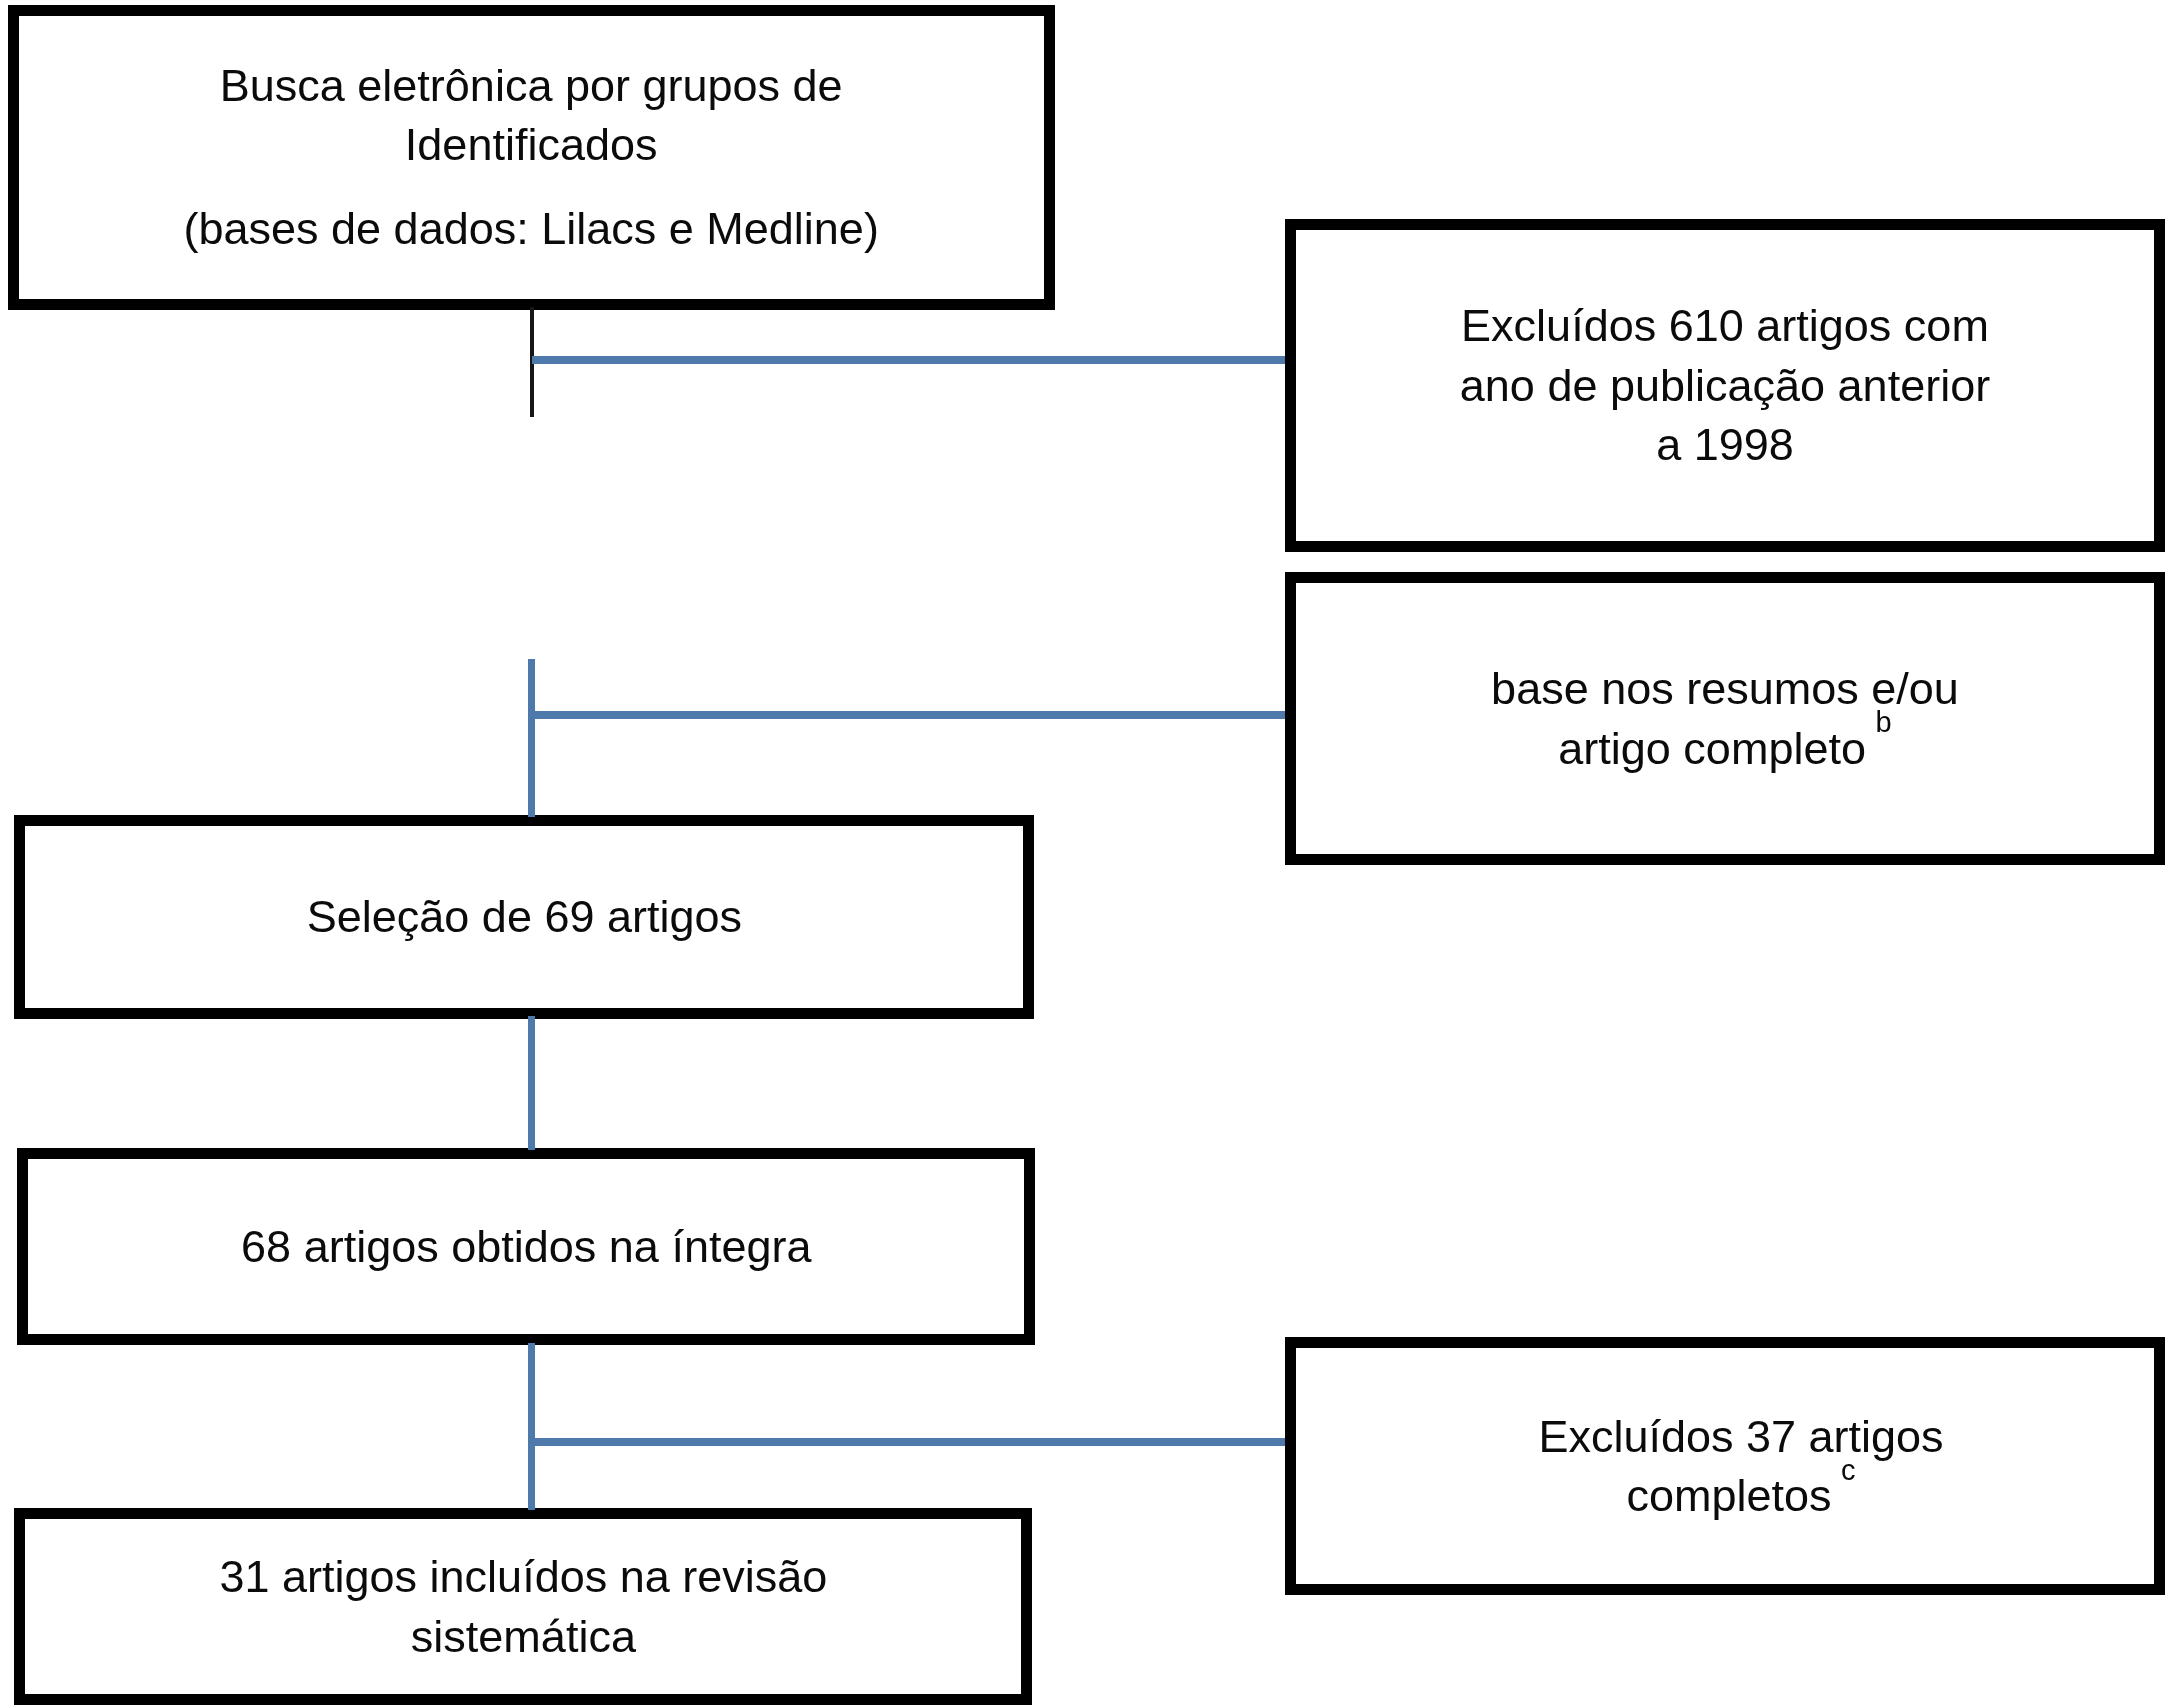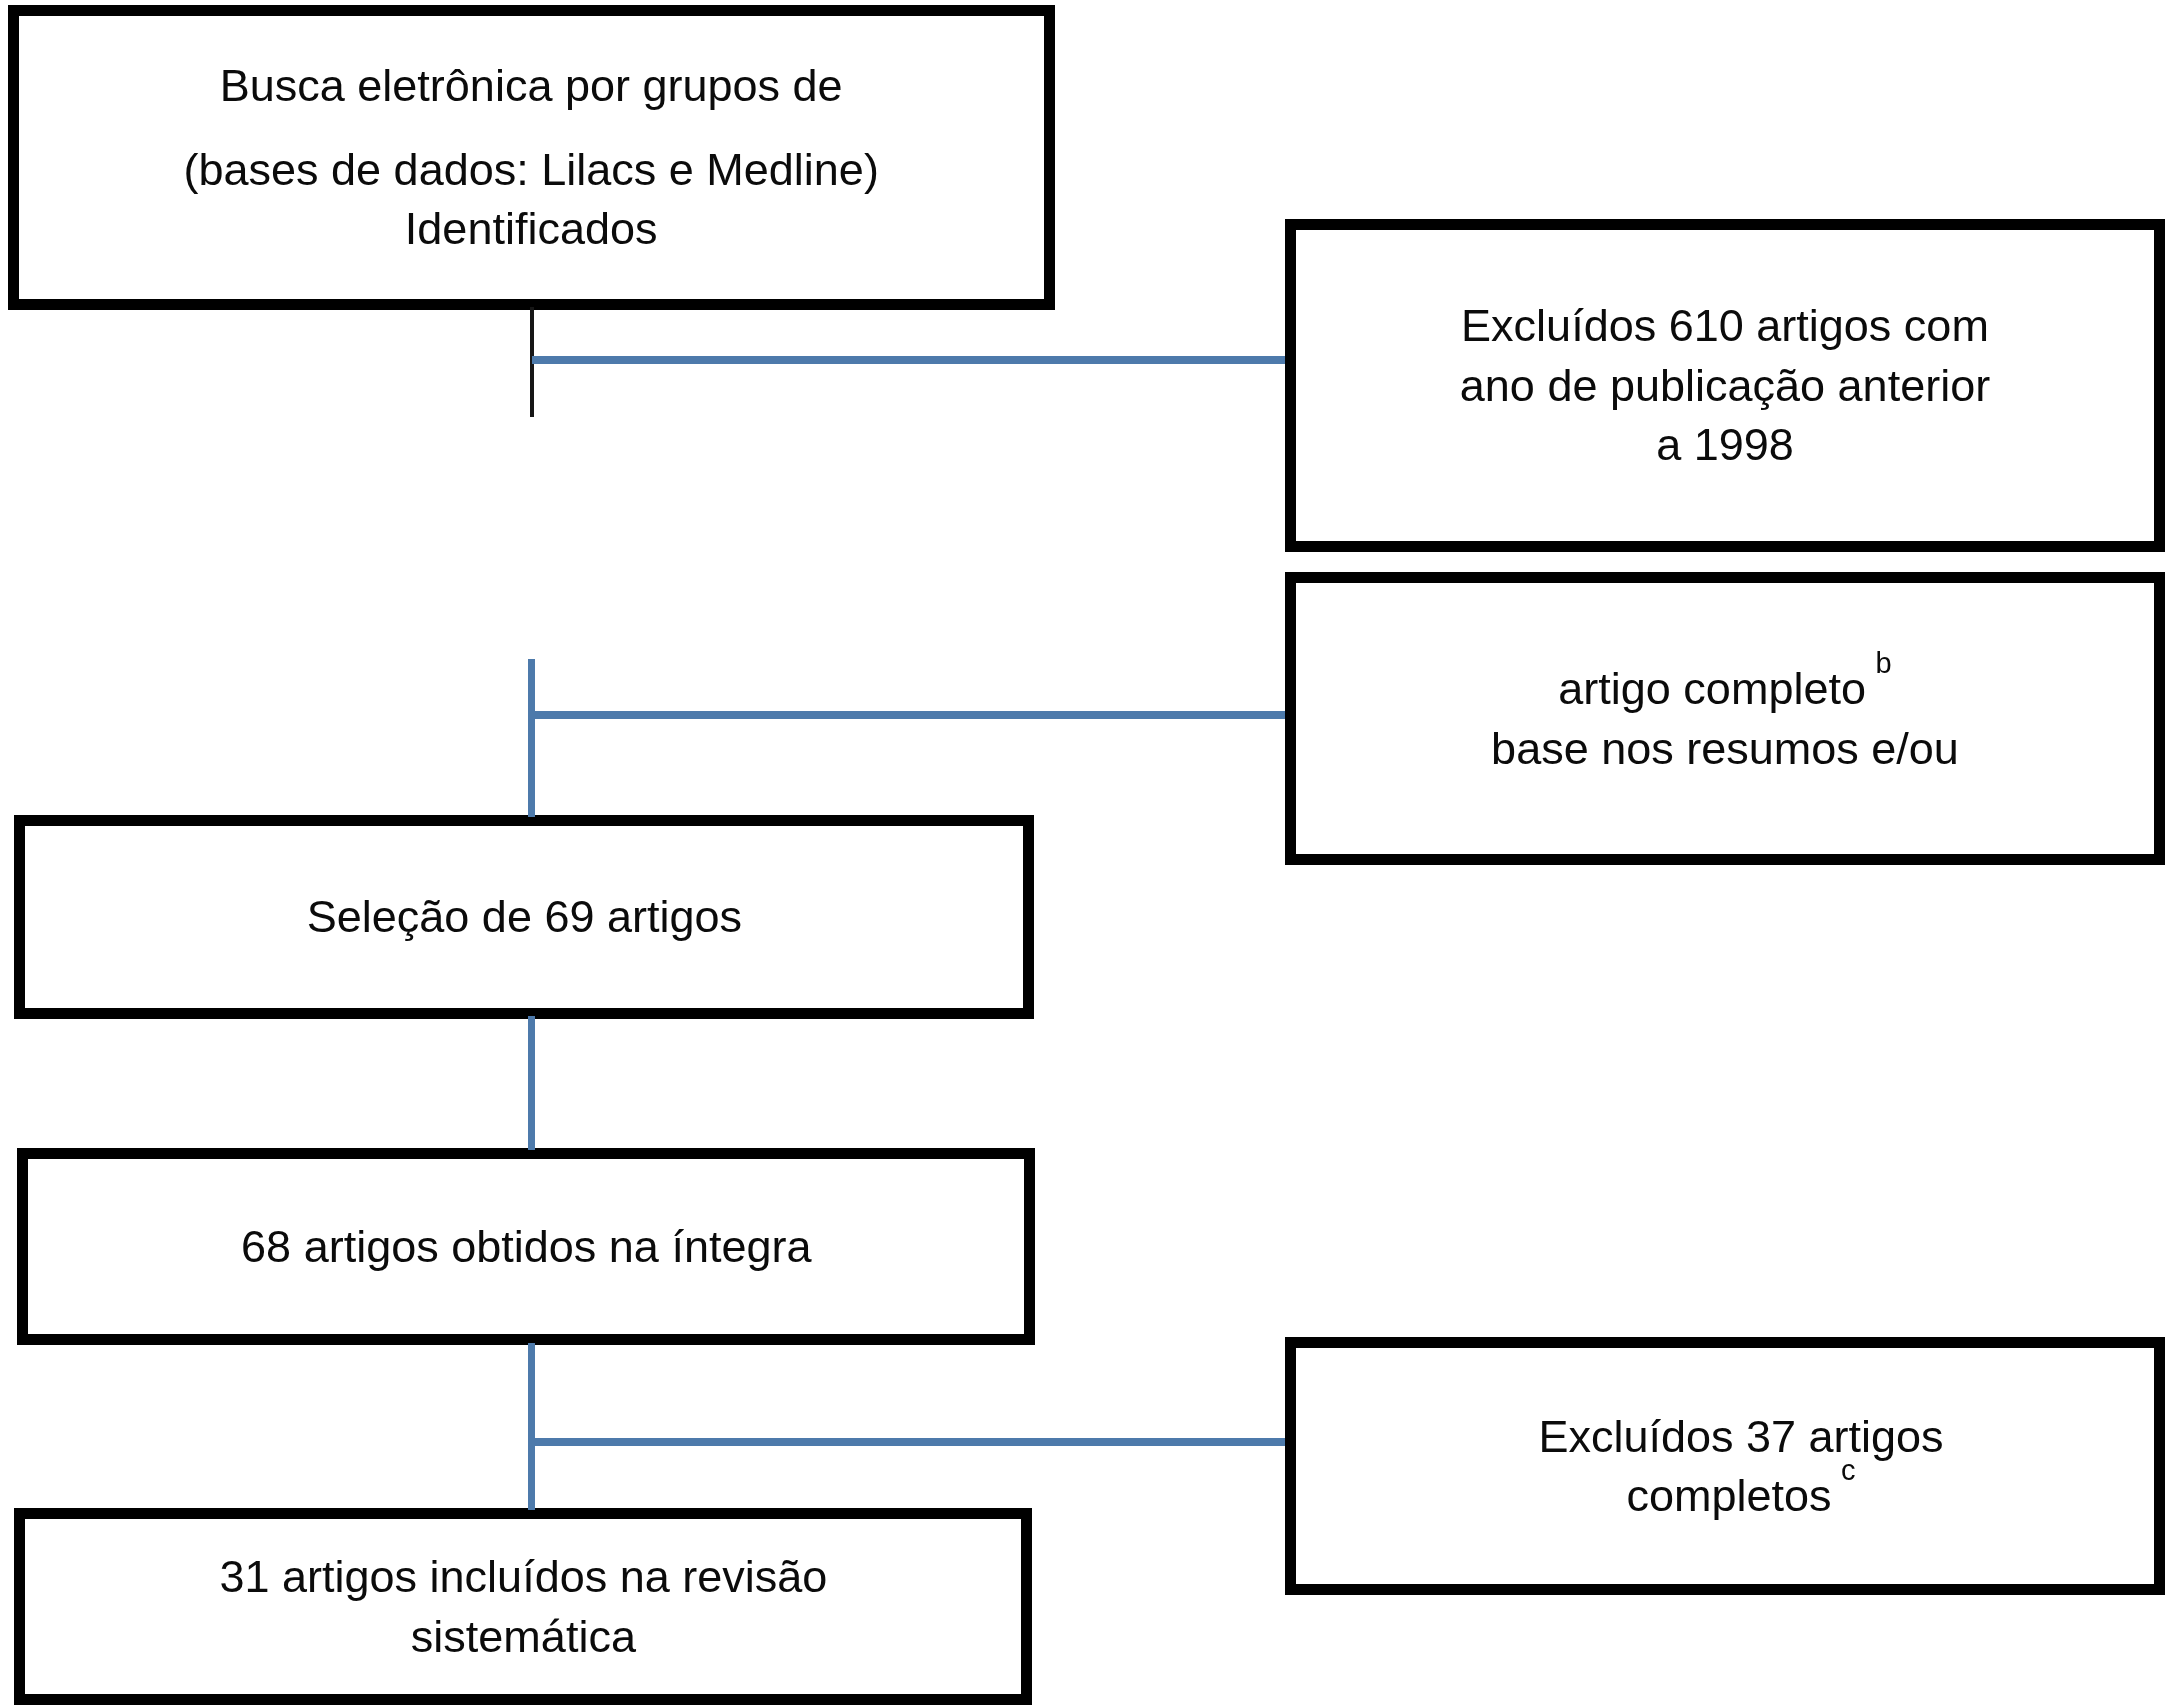--- a/index.html
+++ b/index.html
@@ -44,22 +44,22 @@
   }
   .connector.black { background: #161616; }
 </style>
 </head>
 <body>
 
 <div id="canvas">
 
   <div class="flow-box" style="left:7.7px; top:4.8px; width:1047px; height:305px;">
     <div class="line">Busca eletrônica por grupos de</div>
+    <div class="line">Identificados</div>
     <div class="line gap-line">(bases de dados: Lilacs e Medline)</div>
-    <div class="line">Identificados</div>
   </div>
 
 
   <div class="flow-box" style="left:14.4px; top:815px; width:1020px; height:204px;">
     <div class="line">Seleção de 69 artigos</div>
   </div>
 
   <div class="flow-box" style="left:17.3px; top:1148px; width:1018px; height:197px;">
     <div class="line">68 artigos obtidos na íntegra</div>
   </div>
@@ -69,22 +69,22 @@
     <div class="line">sistemática</div>
   </div>
 
   <div class="flow-box" style="left:1285px; top:219px; width:880px; height:333px;">
     <div class="line">Excluídos 610 artigos com</div>
     <div class="line">ano de publicação anterior</div>
     <div class="line">a 1998</div>
   </div>
 
   <div class="flow-box" style="left:1285px; top:572px; width:880px; height:293px;">
+    <div class="line">base nos resumos e/ou</div>
     <div class="line"><span>artigo completo</span><sup class="note spaced">b</sup></div>
-    <div class="line">base nos resumos e/ou</div>
   </div>
 
   <div class="flow-box" style="left:1285px; top:1337px; width:880px; height:258px;padding-left:32px;">
     <div class="line">Excluídos 37 artigos</div>
     <div class="line"><span>completos</span><sup class="note spaced">c</sup></div>
   </div>
 
   <div class="connector black" style="left:530px; top:307px; width:3.8px; height:110px;"></div>
 
   <div class="connector" style="left:532px; top:356px; width:753px; height:7.7px;"></div>

